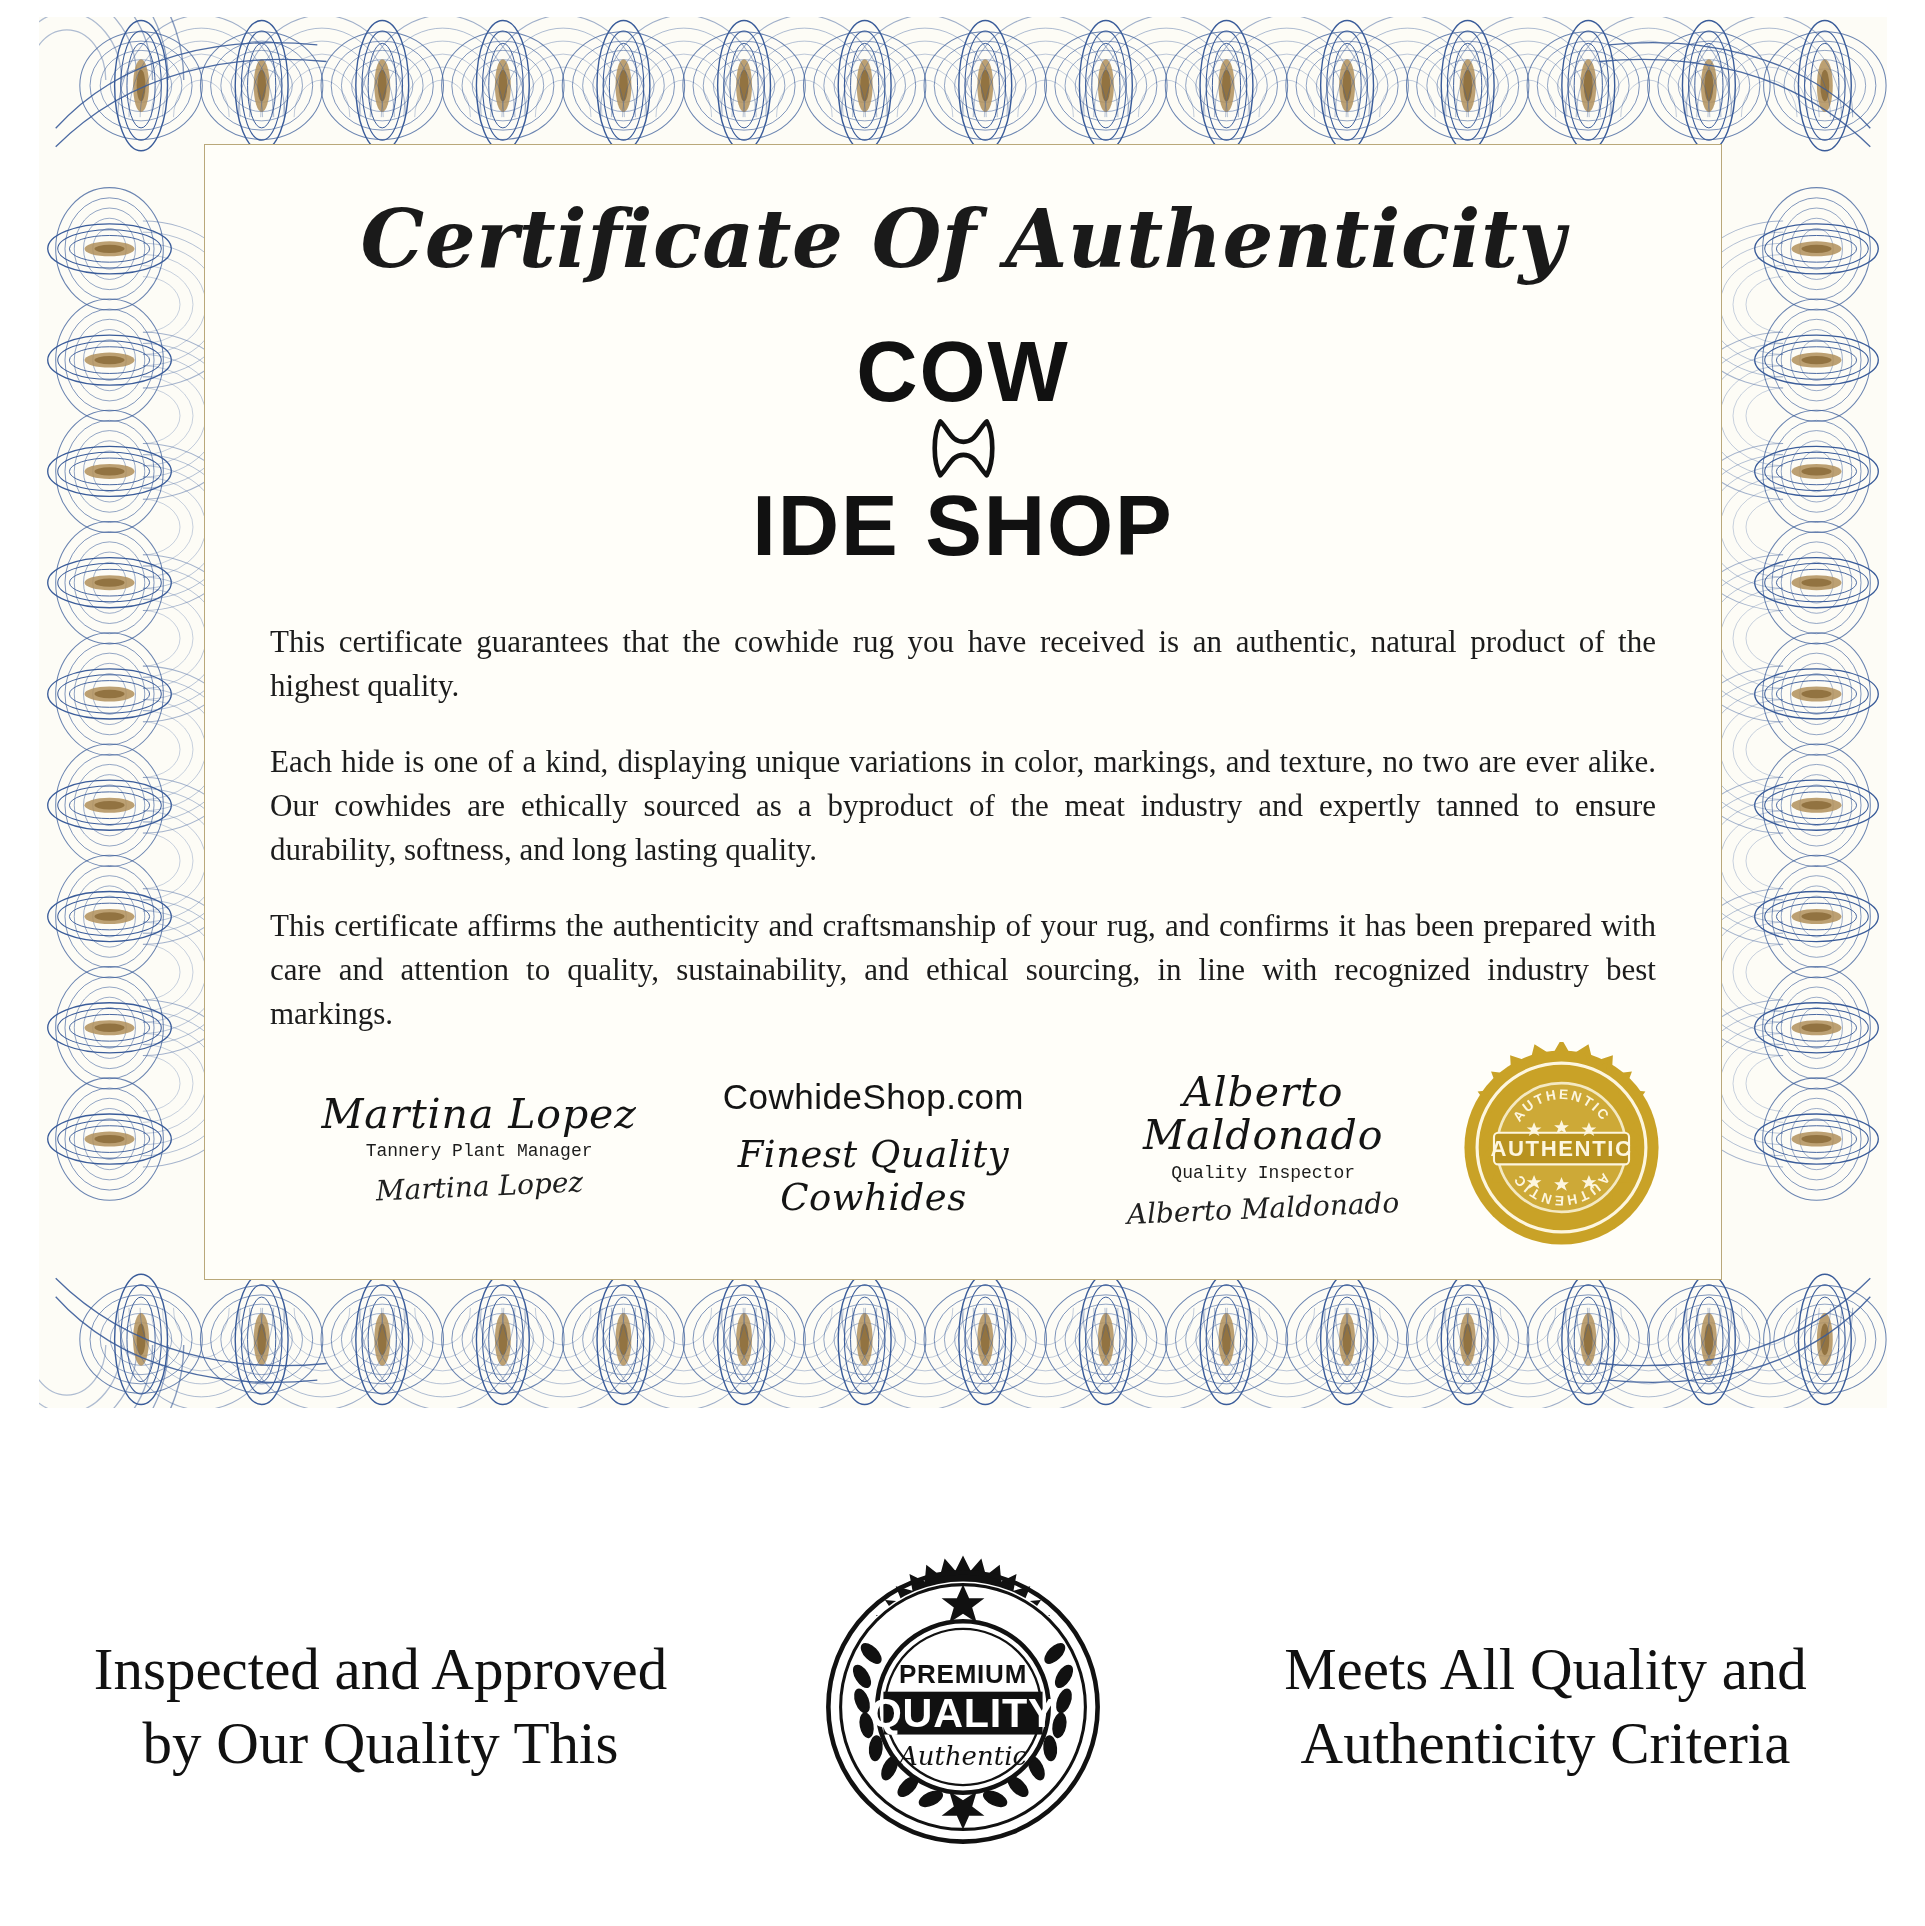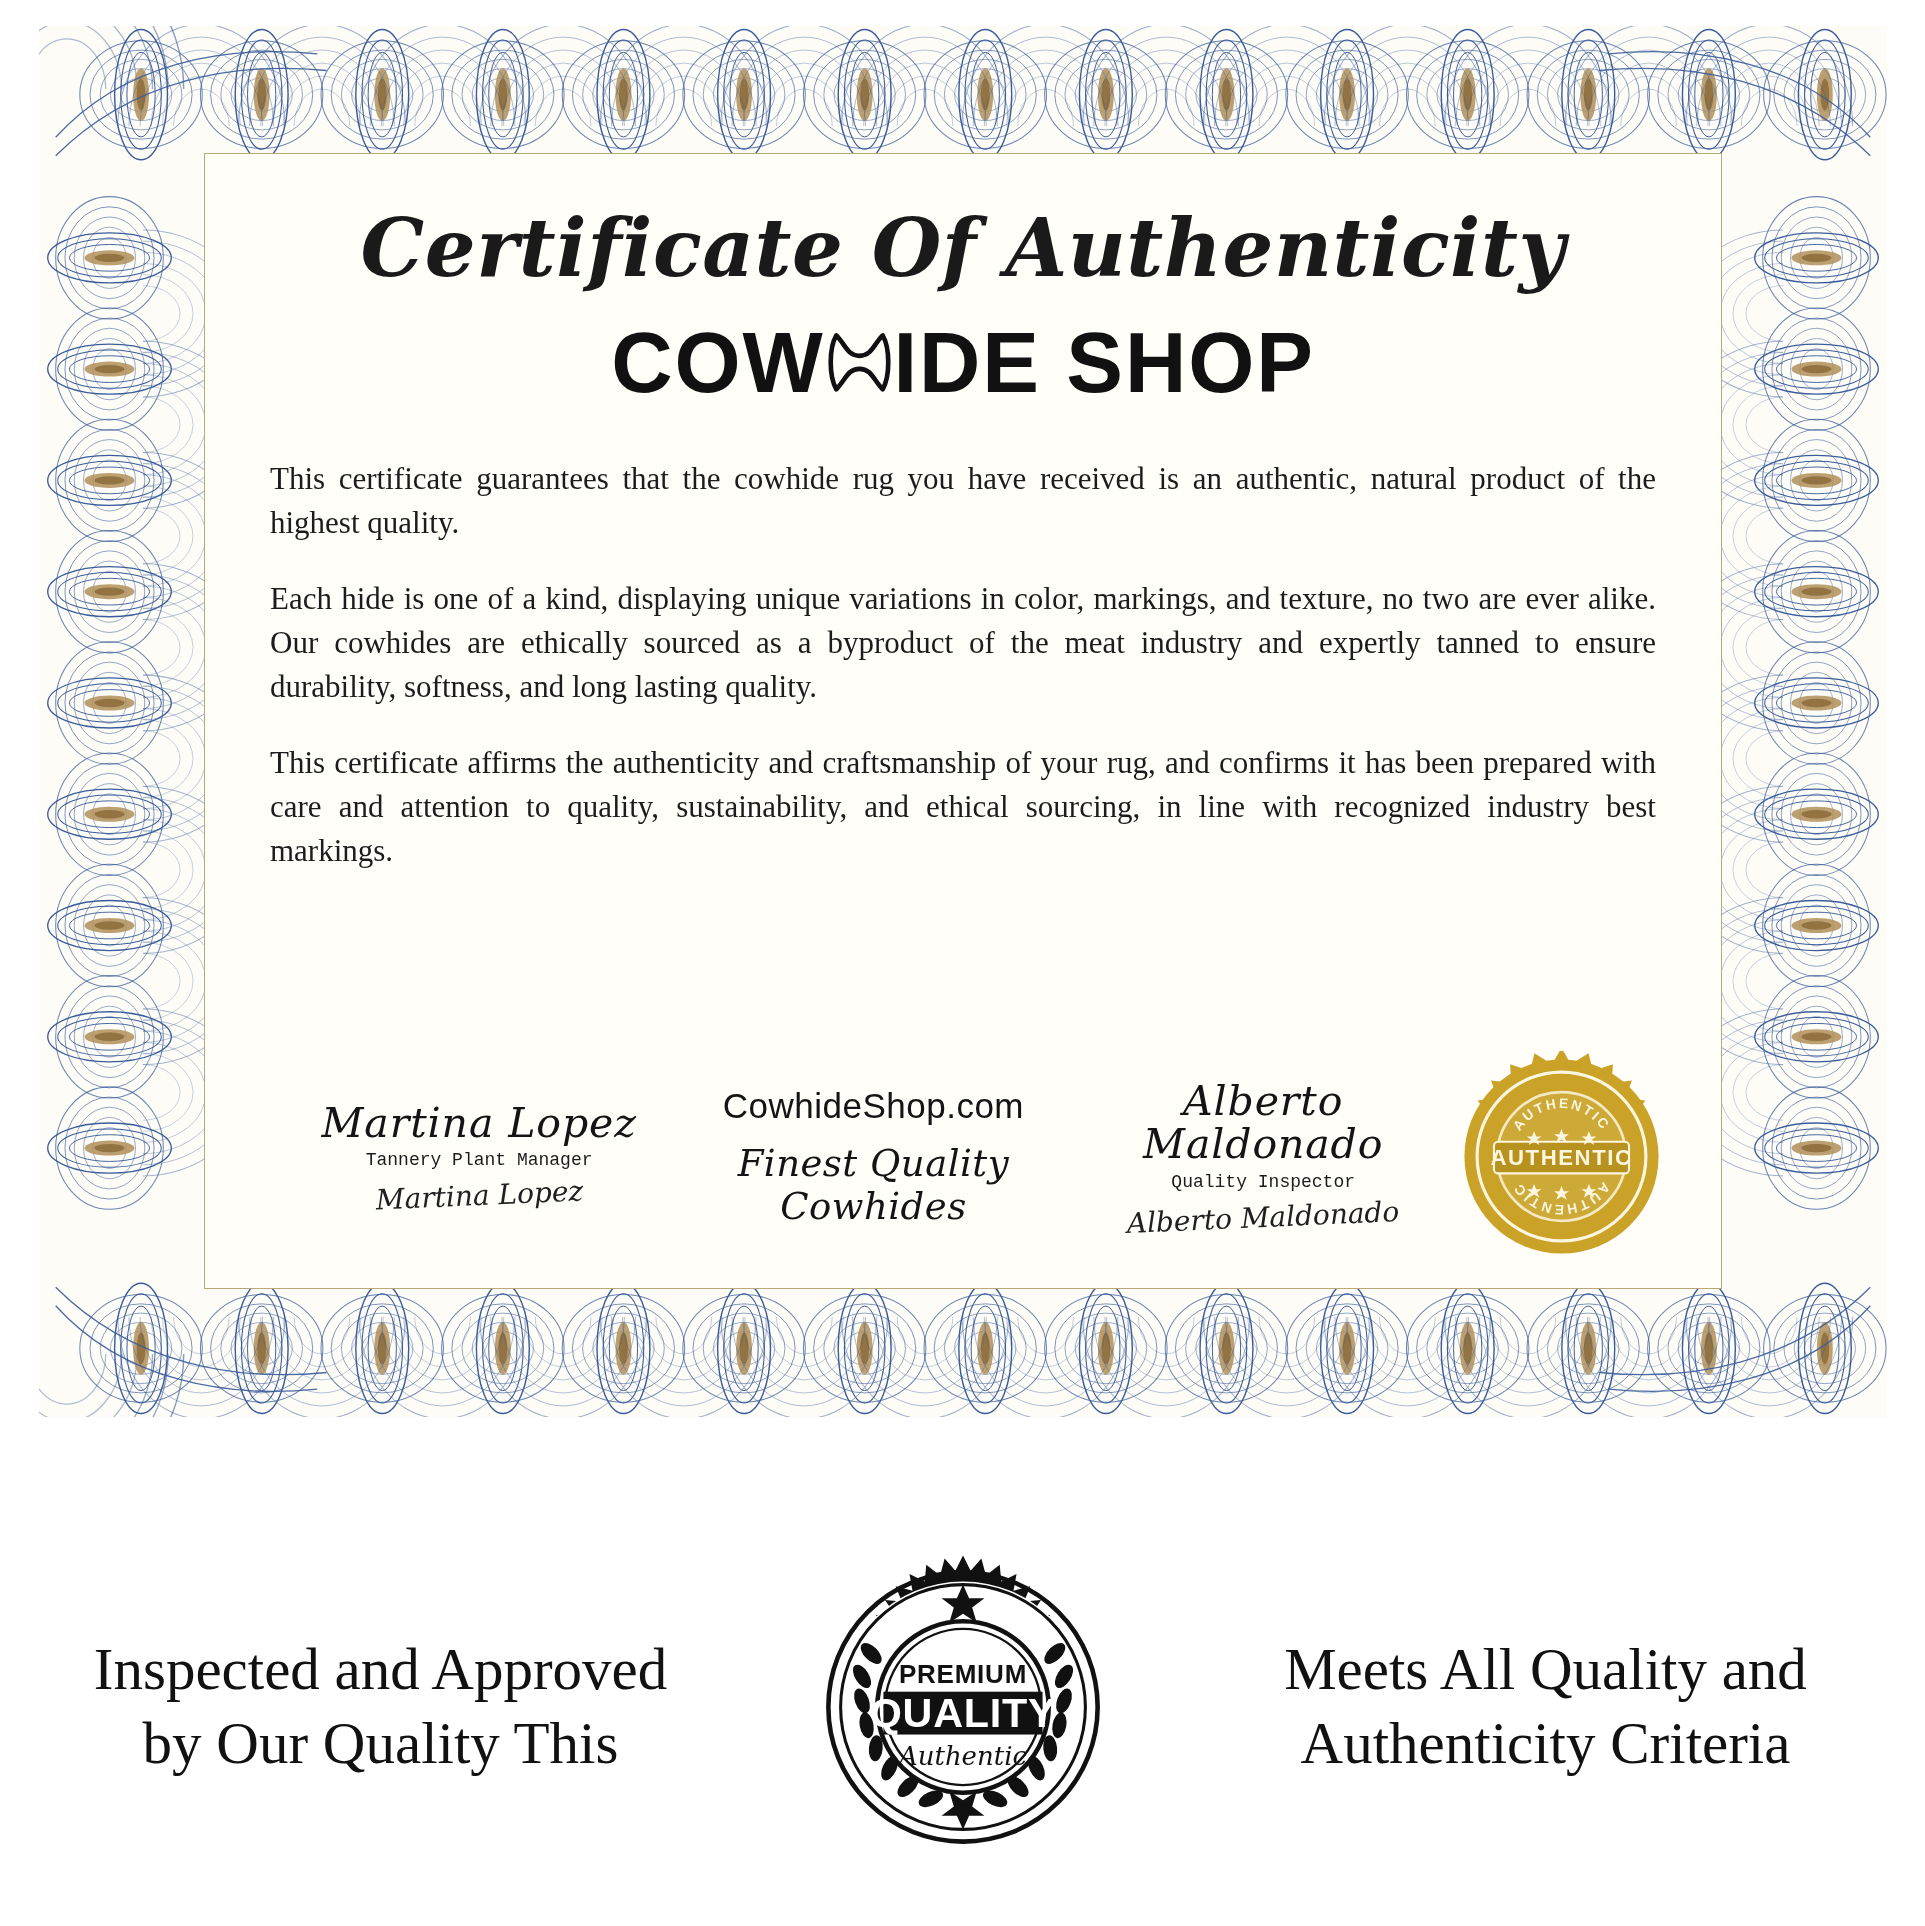--- a/index.html
+++ b/index.html
@@ -12,21 +12,21 @@
     height: 1927px;
     font-family: "Liberation Serif", serif;
     overflow: hidden;
     position: relative;
   }
 
   
   .certificate {
     position: absolute;
     left: 39px;
-    top: 26px;
+    top: 17px;
     width: 1848px;
     height: 1391px;
     background: #a21caf;
     box-sizing: border-box;
   }
 
   
   .border-art {
     position: absolute;
     inset: 0;
@@ -54,22 +54,23 @@
     font-size: 80px;
     color: #1a1a1a;
     letter-spacing: 0.5px;
     margin-top: 54px;
     line-height: 1;
   }
   .brand-row {
     display: flex;
     align-items: center;
     justify-content: center;
-    margin-top: 32px;
+    margin-top: 50px;
     gap: 0px;
+    flex-direction: column;
   }
   .brand-text {
     font-family: "Liberation Sans", sans-serif;
     font-weight: 700;
     font-size: 85px;
     letter-spacing: 1.9px;
     color: #111111;
     line-height: 1;
   }
   .brand-mark {

